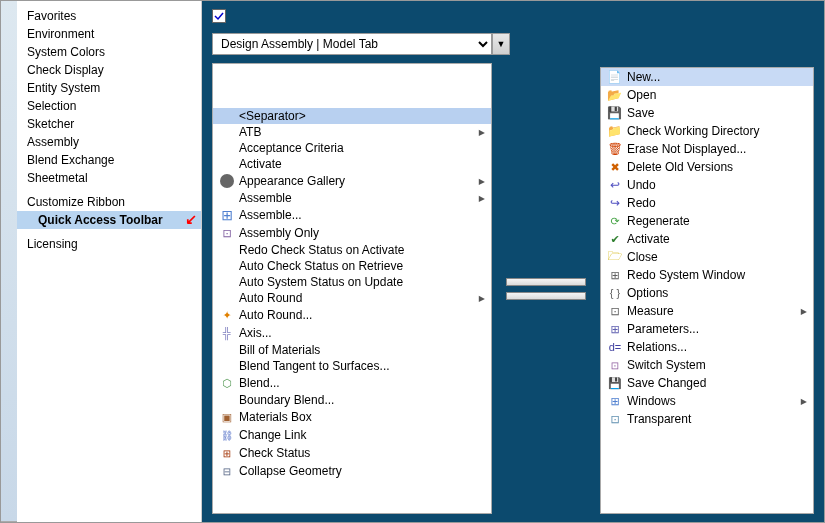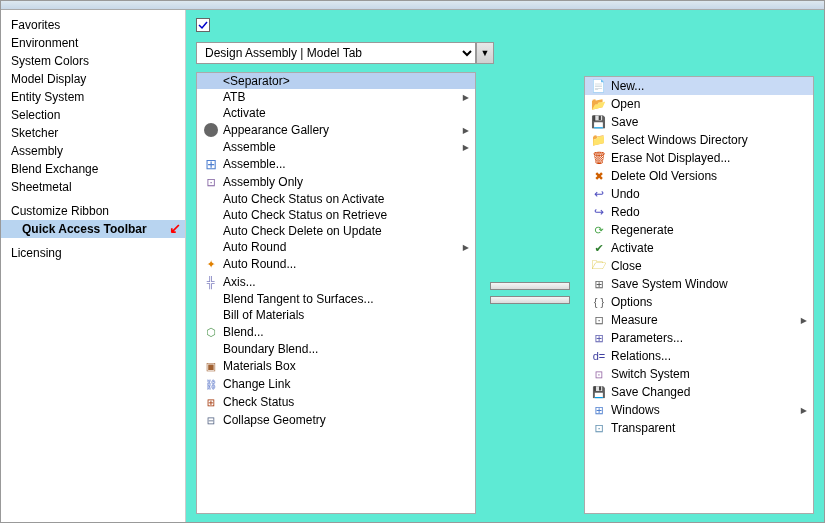--- a/index.html
+++ b/index.html
@@ -10,21 +10,21 @@
       width: 825px;
       height: 523px;
       overflow: hidden;
     }
     .window {
       width: 825px;
       height: 523px;
       background: #f0f0f0;
       border: 1px solid #999;
       display: flex;
-      flex-direction: column;
+      flex-direction: row;
     }
     .title-bar {
       background: linear-gradient(to bottom, #dde8f0, #c8d8e8);
       padding: 4px 8px;
       text-align: center;
       font-size: 12px;
       font-weight: bold;
       color: #333;
       border-bottom: 1px solid #aaa;
     }
@@ -53,21 +53,21 @@
     }
     .sidebar-divider {
       height: 6px;
     }
     
     .main {
       flex: 1;
       display: flex;
       flex-direction: column;
       padding: 8px 10px;
-      background: #5eead4;
+      background: #0c4a6e;
       overflow: hidden;
     }
     .main-top {
       display: flex;
       align-items: center;
       margin-bottom: 6px;
     }
     .checkbox-row {
       display: flex;
       align-items: center;
@@ -138,20 +138,21 @@
       white-space: nowrap;
     }
     .list-item .item-arrow {
       font-size: 8px;
       color: #555;
       margin-left: auto;
     }
     .separator-item {
       background: #b8d0f0;
       font-style: normal;
+      margin-top: 44px;
     }
     
     .icon-small {
       width: 16px;
       height: 16px;
       display: inline-flex;
       align-items: center;
       justify-content: center;
       flex-shrink: 0;
       font-size: 10px;
@@ -227,21 +228,21 @@
   <div class="title-bar">
     <span></span>
   </div>
 
   <div class="content">
 
     <div class="sidebar">
     <div class="sidebar-item">Favorites</div>
         <div class="sidebar-item">Environment</div>
         <div class="sidebar-item">System Colors</div>
-        <div class="sidebar-item">Model Display</div>
+        <div class="sidebar-item">Check Display</div>
         <div class="sidebar-item">Entity System</div>
         <div class="sidebar-item">Selection</div>
         <div class="sidebar-item">Sketcher</div>
         <div class="sidebar-item">Assembly</div>
         <div class="sidebar-item">Blend Exchange</div>
         <div class="sidebar-item">Sheetmetal</div>
         <div class="sidebar-divider"></div>
         <div class="sidebar-item">Customize Ribbon</div>
         <div class="sidebar-item selected" style="position: relative; padding-left: 21px;">Quick Access Toolbar<span style="position: absolute; right: 4px; top: 0px; color: red; font-size: 14px; font-weight: bold;">↙</span></div>
         <div class="sidebar-divider"></div>
@@ -276,20 +277,24 @@
                 <span style="width: 16px; display: inline-block;"></span>
                 <span>&lt;Separator&gt;</span>
               </div>
               <div class="list-item">
                 <span style="width: 16px; display: inline-block;"></span>
                 <span>ATB</span>
                 <span class="item-arrow">▶</span>
               </div>
               <div class="list-item">
                 <span style="width: 16px; display: inline-block;"></span>
+                <span>Acceptance Criteria</span>
+              </div>
+              <div class="list-item">
+                <span style="width: 16px; display: inline-block;"></span>
                 <span>Activate</span>
               </div>
               <div class="list-item">
                 <span class="icon-small">
                   <span style="width:14px;height:14px;border-radius:50%;background:#666;display:inline-block;"></span>
                 </span>
                 <span>Appearance Gallery</span>
                 <span class="item-arrow">▶</span>
               </div>
               <div class="list-item">
@@ -304,54 +309,54 @@
                 <span>Assemble...</span>
               </div>
               <div class="list-item">
                 <span class="icon-small">
                   <span style="color:#8060a0;font-size:11px;">⊡</span>
                 </span>
                 <span>Assembly Only</span>
               </div>
               <div class="list-item">
                 <span style="width: 16px; display: inline-block;"></span>
-                <span>Auto Check Status on Activate</span>
+                <span>Redo Check Status on Activate</span>
               </div>
               <div class="list-item">
                 <span style="width: 16px; display: inline-block;"></span>
                 <span>Auto Check Status on Retrieve</span>
               </div>
               <div class="list-item">
                 <span style="width: 16px; display: inline-block;"></span>
-                <span>Auto Check Delete on Update</span>
+                <span>Auto System Status on Update</span>
               </div>
               <div class="list-item">
                 <span style="width: 16px; display: inline-block;"></span>
                 <span>Auto Round</span>
                 <span class="item-arrow">▶</span>
               </div>
               <div class="list-item">
                 <span class="icon-small">
                   <span style="color:#e08000;font-size:11px;">✦</span>
                 </span>
                 <span>Auto Round...</span>
               </div>
               <div class="list-item">
                 <span class="icon-small">
                   <span style="color:#8080c0;font-size:11px;">╬</span>
                 </span>
                 <span>Axis...</span>
               </div>
               <div class="list-item">
                 <span style="width: 16px; display: inline-block;"></span>
+                <span>Bill of Materials</span>
+              </div>
+              <div class="list-item">
+                <span style="width: 16px; display: inline-block;"></span>
                 <span>Blend Tangent to Surfaces...</span>
-              </div>
-              <div class="list-item">
-                <span style="width: 16px; display: inline-block;"></span>
-                <span>Bill of Materials</span>
               </div>
               <div class="list-item">
                 <span class="icon-small">
                   <span style="color:#60a060;font-size:11px;">⬡</span>
                 </span>
                 <span>Blend...</span>
               </div>
               <div class="list-item">
                 <span style="width: 16px; display: inline-block;"></span>
                 <span>Boundary Blend...</span>
@@ -406,21 +411,21 @@
               <div class="right-item">
                 <span class="icon-small">
                   <span style="color:#5090d0;font-size:12px;">💾</span>
                 </span>
                 <span>Save</span>
               </div>
               <div class="right-item">
                 <span class="icon-small">
                   <span style="color:#b09030;font-size:12px;">📁</span>
                 </span>
-                <span>Select Windows Directory</span>
+                <span>Check Working Directory</span>
               </div>
               <div class="right-item">
                 <span class="icon-small">
                   <span style="color:#d04000;font-size:12px;">🗑</span>
                 </span>
                 <span>Erase Not Displayed...</span>
               </div>
               <div class="right-item">
                 <span class="icon-small">
                   <span style="color:#d06000;font-size:11px;">✖</span>
@@ -454,21 +459,21 @@
               <div class="right-item">
                 <span class="icon-small">
                   <span style="color:#d0b000;font-size:12px;">🗁</span>
                 </span>
                 <span>Close</span>
               </div>
               <div class="right-item">
                 <span class="icon-small">
                   <span style="color:#606060;font-size:11px;">⊞</span>
                 </span>
-                <span>Save System Window</span>
+                <span>Redo System Window</span>
               </div>
               <div class="right-item">
                 <span class="icon-small">
                   <span style="color:#606060;font-size:11px;">{ }</span>
                 </span>
                 <span>Options</span>
               </div>
               <div class="right-item">
                 <span class="icon-small">
                   <span style="color:#606060;font-size:11px;">⊡</span>

